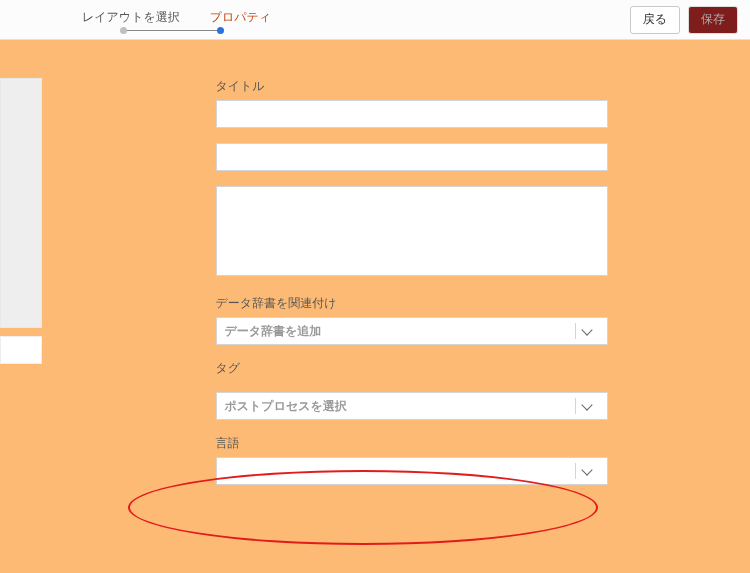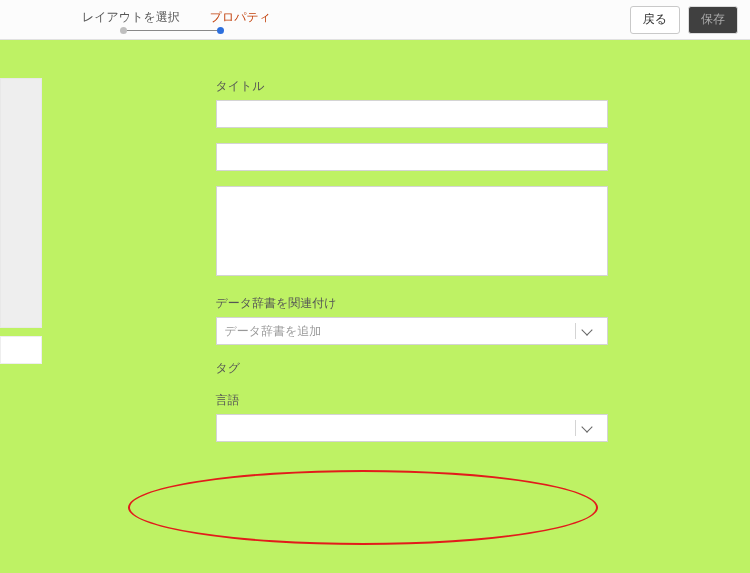--- a/index.html
+++ b/index.html
@@ -49,25 +49,25 @@
   .btn {
     height: 28px;
     padding: 0 12px;
     font-size: 12px;
     border: 1px solid #c9c9c9;
     border-radius: 3px;
     background: #fff;
     color: #333;
     cursor: pointer;
   }
-  .btn-disabled { background: #404040; color: #aaa; border-color: #ddd; cursor: default; }
+  .btn-disabled { background: #7f1d1d; color: #aaa; border-color: #ddd; cursor: default; }
   .body {
     display: flex;
     height: calc(100% - 40px);
-    background: #bef264;
+    background: #fdba74;
     gap: 18px;
   }
   .left-pane {
     width: 55px;
     padding-top: 38px;
   }
   .thumb {
     width: 42px;
     height: 250px;
     background: #eeeeee;
@@ -106,20 +106,21 @@
     background: #fff;
     color: #333;
   }
   .text-input { height: 28px; }
   .textarea { height: 90px; resize: none; }
   .select-like {
     height: 28px;
     display: flex;
     align-items: center;
     cursor: pointer;
+    font-weight: bold;
   }
   .select-like .inner {
     flex: 1;
     color: #999;
     font-size: 12px;
     padding-right: 8px;
   }
   .select-like .inner.has-value { color: #333; }
   .chev-wrap {
     width: 24px;
@@ -196,20 +197,26 @@
               <span class="chev"></span>
             </span>
         </div>
       </div>
 
       <div class="field">
         <label class="field-label">タグ</label>
       </div>
 
       <div class="field">
+        <div class="select-like">
+          <span class="inner">ポストプロセスを選択</span>
+          <span class="chev-wrap">
+              <span class="chev"></span>
+            </span>
+        </div>
       </div>
 
       <div class="field">
         <label class="field-label">言語</label>
         <div class="select-like">
           <span class="inner has-value"></span>
           <span class="chev-wrap">
               <span class="chev"></span>
             </span>
         </div>

